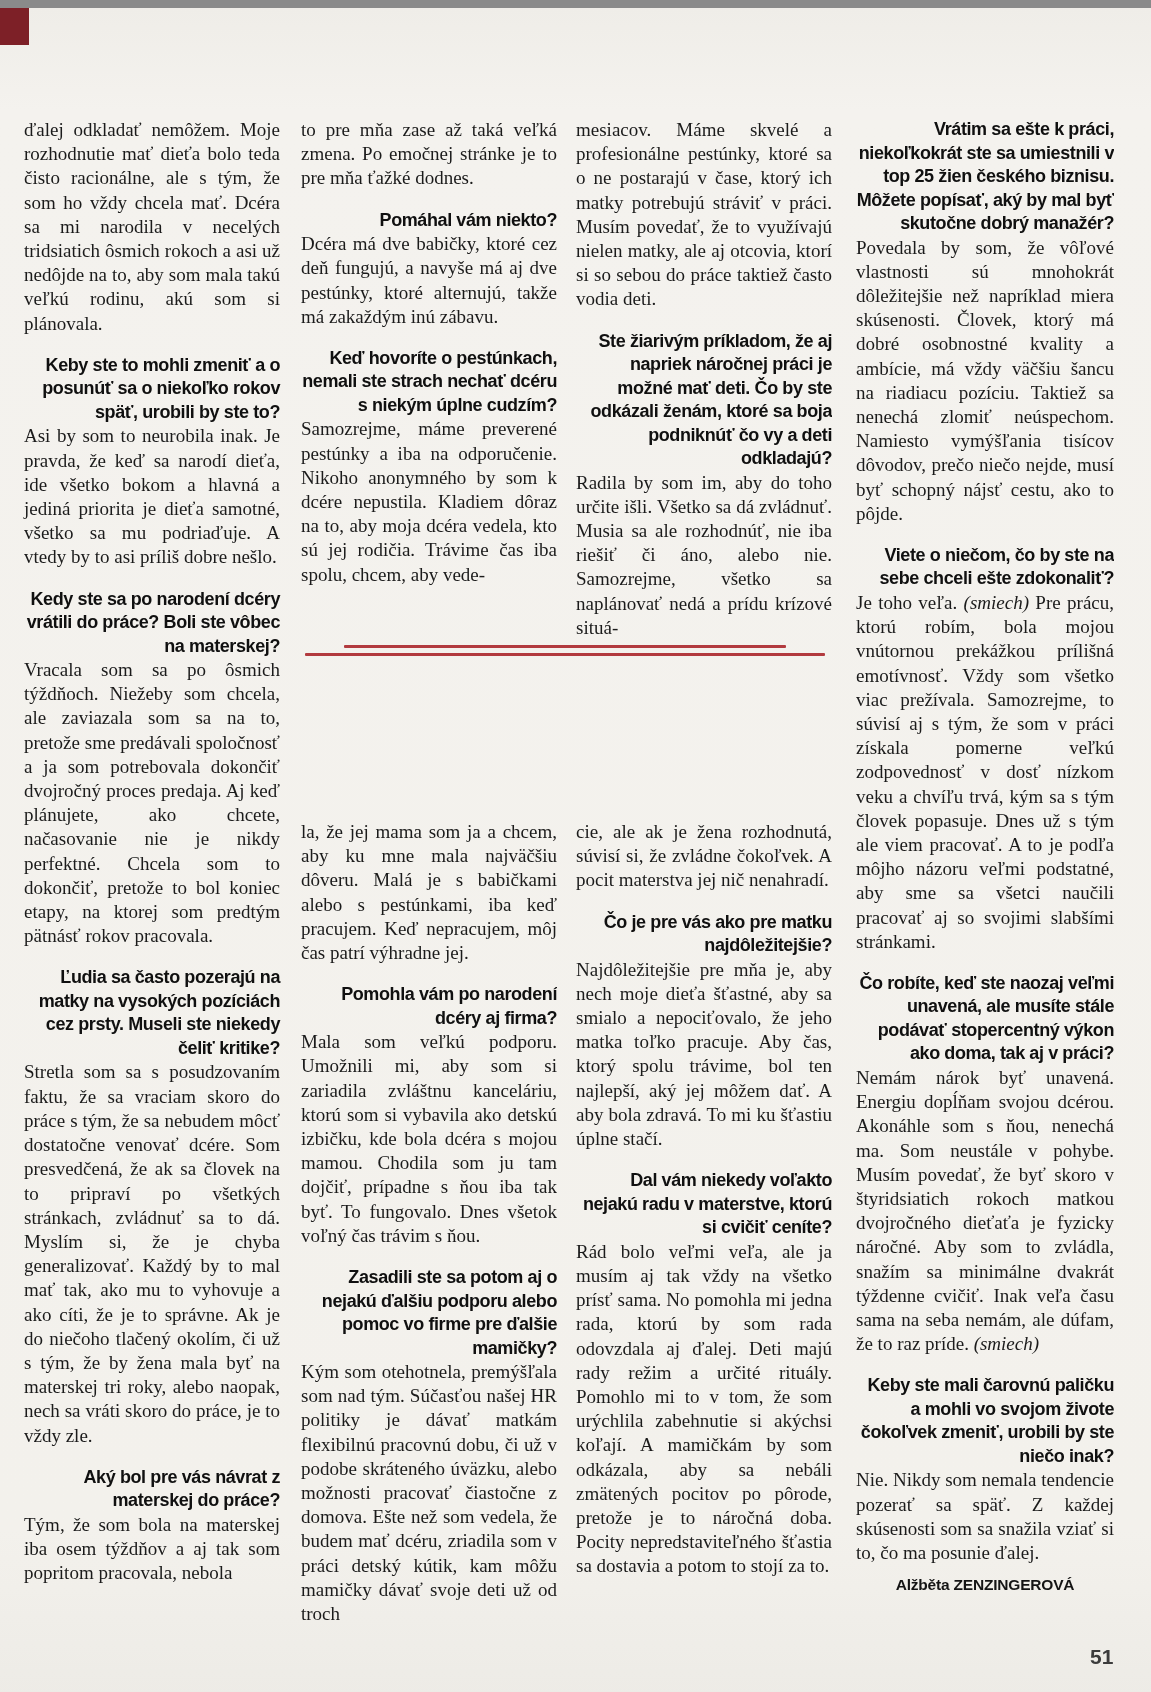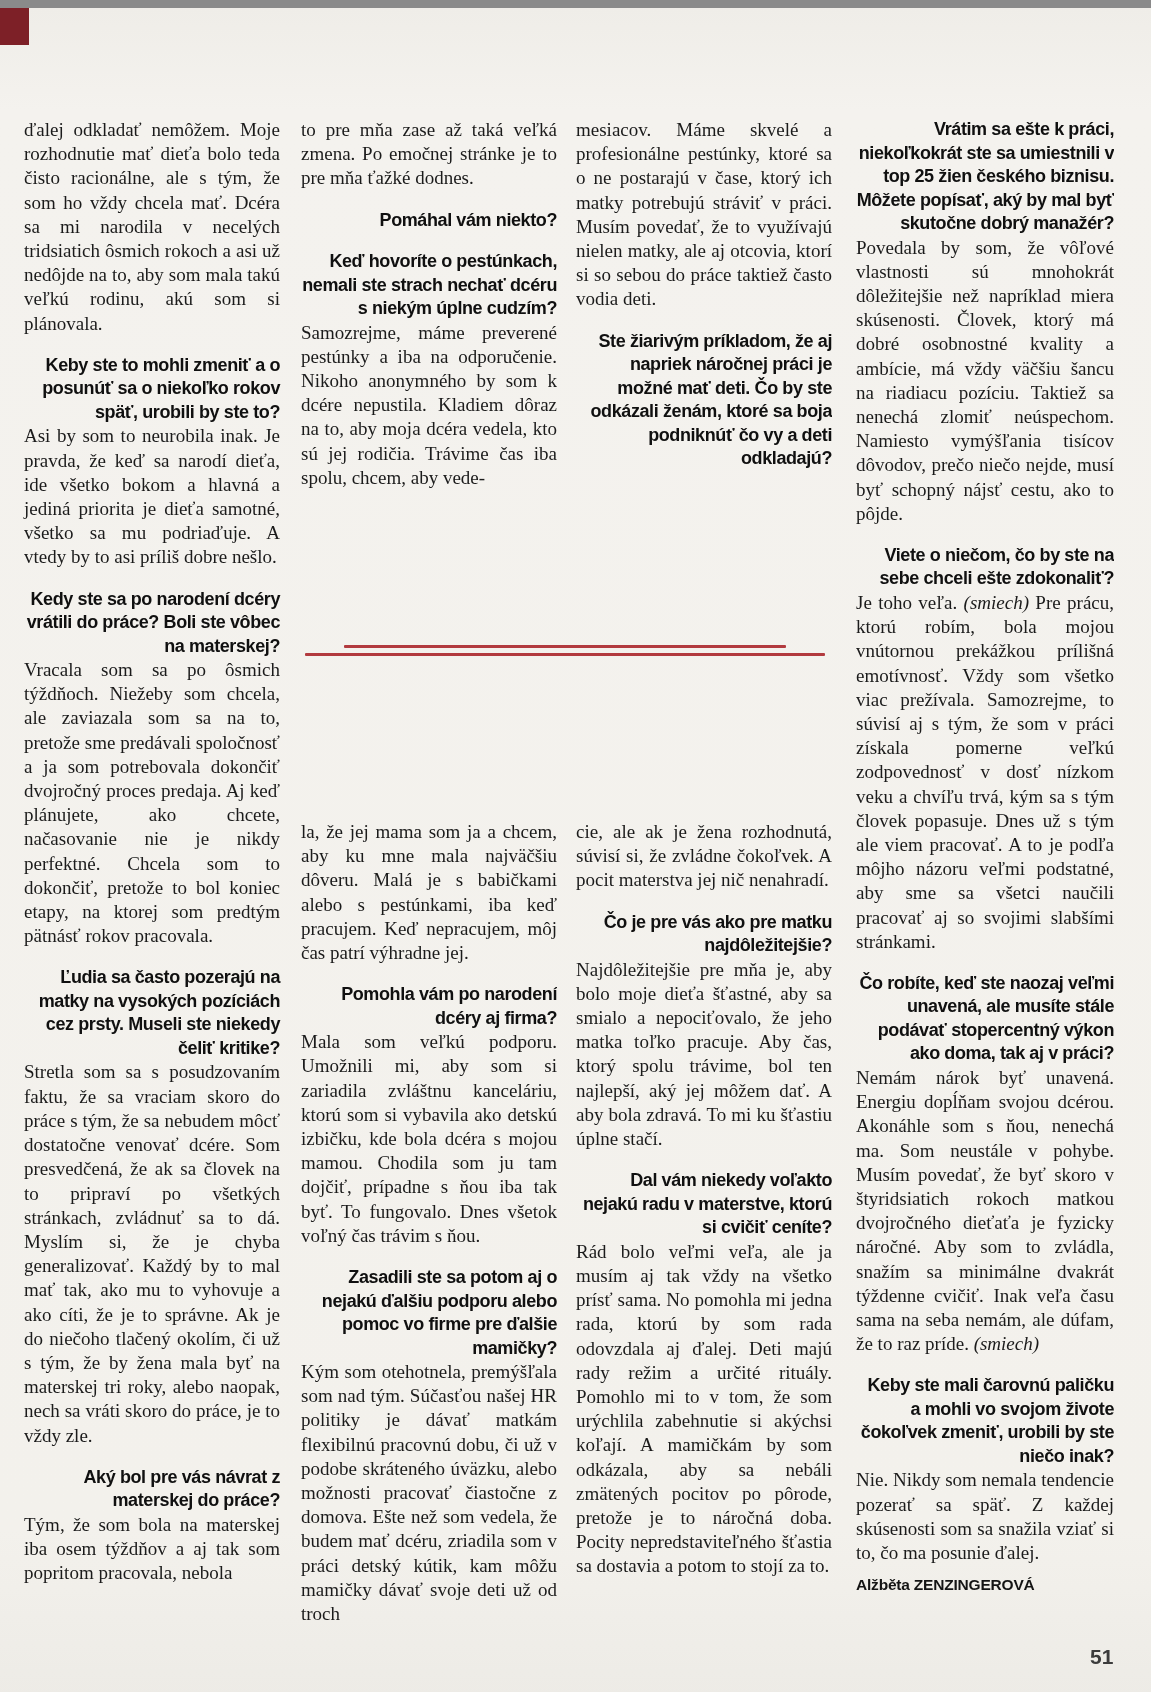--- a/index.html
+++ b/index.html
@@ -35,21 +35,21 @@
     text-align:right;
     margin-top:18px;
     color:#101010;
   }
   .col p:first-child{margin-top:0;}
   .col p.byline{
     font-family:"Liberation Sans", sans-serif;
     font-weight:700;
     font-size:15.5px;
     letter-spacing:-0.2px;
-    text-align:left;
+    text-align:center;
     margin-top:8px;
     color:#141414;
   }
   #col1{left:24px;top:110px;}
   #col2-top{left:301px;top:110px;height:520px;overflow:hidden;}
   #col3-top{left:576px;top:110px;height:520px;overflow:hidden;}
   #col2-bottom{left:301px;top:812px;height:880px;overflow:hidden;}
   #col3-bottom{left:576px;top:812px;height:880px;overflow:hidden;}
   #col4{left:856px;top:110px;width:258px;height:1582px;overflow:hidden;}
   .pullquote{
@@ -92,38 +92,40 @@
       <p class="question">Kedy ste sa po narodení dcéry vrátili do práce? Boli ste vôbec na materskej?</p>
       <p class="body">Vracala som sa po ôsmich týždňoch. Niežeby som chcela, ale zaviazala som sa na to, pretože sme predávali spoločnosť a ja som potrebovala dokončiť dvojročný proces predaja. Aj keď plánujete, ako chcete, načasovanie nie je nikdy perfektné. Chcela som to dokončiť, pretože to bol koniec etapy, na ktorej som predtým pätnásť rokov pracovala.</p>
       <p class="question">Ľudia sa často pozerajú na matky na vysokých pozíciách cez prsty. Museli ste niekedy čeliť kritike?</p>
       <p class="body">Stretla som sa s posudzovaním faktu, že sa vraciam skoro do práce s tým, že sa nebudem môcť dostatočne venovať dcére. Som presvedčená, že ak sa človek na to pripraví po všetkých stránkach, zvládnuť sa to dá. Myslím si, že je chyba generalizovať. Každý by to mal mať tak, ako mu to vyhovuje a ako cíti, že je to správne. Ak je do niečoho tlačený okolím, či už s tým, že by žena mala byť na materskej tri roky, alebo naopak, nech sa vráti skoro do práce, je to vždy zle.</p>
       <p class="question">Aký bol pre vás návrat z materskej do práce?</p>
       <p class="body">Tým, že som bola na materskej iba osem týždňov a aj tak som popritom pracovala, nebola</p>
     </section>
   <section class="col" id="col2-top">
       <p class="body">to pre mňa zase až taká veľká zmena. Po emočnej stránke je to pre mňa ťažké dodnes.</p>
       <p class="question">Pomáhal vám niekto?</p>
+      <p class="body">Dcéra má dve babičky, ktoré cez deň fungujú, a navyše má aj dve pestúnky, ktoré alternujú, takže má zakaždým inú zábavu.</p>
       <p class="question">Keď hovoríte o pestúnkach, nemali ste strach nechať dcéru s niekým úplne cudzím?</p>
       <p class="body">Samozrejme, máme preverené pestúnky a iba na odporučenie. Nikoho anonymného by som k dcére nepustila. Kladiem dôraz na to, aby moja dcéra vedela, kto sú jej rodičia. Trávime čas iba spolu, chcem, aby vede-</p>
     </section>
   <section class="col" id="col3-top">
       <p class="body">mesiacov. Máme skvelé a profesionálne pestúnky, ktoré sa o ne postarajú v čase, ktorý ich matky potrebujú stráviť v práci. Musím povedať, že to využívajú nielen matky, ale aj otcovia, ktorí si so sebou do práce taktiež často vodia deti.</p>
       <p class="question">Ste žiarivým príkladom, že aj napriek náročnej práci je možné mať deti. Čo by ste odkázali ženám, ktoré sa boja podniknúť čo vy a deti odkladajú?</p>
+      <p class="body">Radila by som im, aby do toho určite išli. Všetko sa dá zvládnuť. Musia sa ale rozhodnúť, nie iba riešiť či áno, alebo nie. Samozrejme, všetko sa naplánovať nedá a prídu krízové situá-</p>
     </section>
   <section class="col" id="col2-bottom">
       <p class="body">la, že jej mama som ja a chcem, aby ku mne mala najväčšiu dôveru. Malá je s babičkami alebo s pestúnkami, iba keď pracujem. Keď nepracujem, môj čas patrí výhradne jej.</p>
       <p class="question">Pomohla vám po narodení dcéry aj firma?</p>
       <p class="body">Mala som veľkú podporu. Umožnili mi, aby som si zariadila zvláštnu kanceláriu, ktorú som si vybavila ako detskú izbičku, kde bola dcéra s mojou mamou. Chodila som ju tam dojčiť, prípadne s ňou iba tak byť. To fungovalo. Dnes všetok voľný čas trávim s ňou.</p>
       <p class="question">Zasadili ste sa potom aj o nejakú ďalšiu podporu alebo pomoc vo firme pre ďalšie mamičky?</p>
       <p class="body">Kým som otehotnela, premýšľala som nad tým. Súčasťou našej HR politiky je dávať matkám flexibilnú pracovnú dobu, či už v podobe skráteného úväzku, alebo možnosti pracovať čiastočne z domova. Ešte než som vedela, že budem mať dcéru, zriadila som v práci detský kútik, kam môžu mamičky dávať svoje deti už od troch</p>
     </section>
   <section class="col" id="col3-bottom">
       <p class="body">cie, ale ak je žena rozhodnutá, súvisí si, že zvládne čokoľvek. A pocit materstva jej nič nenahradí.</p>
       <p class="question">Čo je pre vás ako pre matku najdôležitejšie?</p>
-      <p class="body">Najdôležitejšie pre mňa je, aby bolo moje dieťa šťastné, aby sa smialo a nepociťovalo, že jeho matka toľko pracuje. Aby čas, ktorý spolu trávime, bol ten najlepší, aký jej môžem dať. A aby bola zdravá. To mi ku šťastiu úplne stačí.</p>
+      <p class="body">Najdôležitejšie pre mňa je, aby nech moje dieťa šťastné, aby sa smialo a nepociťovalo, že jeho matka toľko pracuje. Aby čas, ktorý spolu trávime, bol ten najlepší, aký jej môžem dať. A aby bola zdravá. To mi ku šťastiu úplne stačí.</p>
       <p class="question">Dal vám niekedy voľakto nejakú radu v materstve, ktorú si cvičiť ceníte?</p>
       <p class="body">Rád bolo veľmi veľa, ale ja musím aj tak vždy na všetko prísť sama. No pomohla mi jedna rada, ktorú by som rada odovzdala aj ďalej. Deti majú rady režim a určité rituály. Pomohlo mi to v tom, že som urýchlila zabehnutie si akýchsi koľají. A mamičkám by som odkázala, aby sa nebáli zmätených pocitov po pôrode, pretože je to náročná doba. Pocity nepredstaviteľného šťastia sa dostavia a potom to stojí za to.</p>
     </section>
   <section class="col" id="col4">
       <p class="question">Vrátim sa ešte k práci, niekoľkokrát ste sa umiestnili v top 25 žien českého biznisu. Môžete popísať, aký by mal byť skutočne dobrý manažér?</p>
       <p class="body">Povedala by som, že vôľové vlastnosti sú mnohokrát dôležitejšie než napríklad miera skúsenosti. Človek, ktorý má dobré osobnostné kvality a ambície, má vždy väčšiu šancu na riadiacu pozíciu. Taktiež sa nenechá zlomiť neúspechom. Namiesto vymýšľania tisícov dôvodov, prečo niečo nejde, musí byť schopný nájsť cestu, ako to pôjde.</p>
       <p class="question">Viete o niečom, čo by ste na sebe chceli ešte zdokonaliť?</p>
       <p class="body">Je toho veľa. <i>(smiech)</i> Pre prácu, ktorú robím, bola mojou vnútornou prekážkou prílišná emotívnosť. Vždy som všetko viac prežívala. Samozrejme, to súvisí aj s tým, že som v práci získala pomerne veľkú zodpovednosť v dosť nízkom veku a chvíľu trvá, kým sa s tým človek popasuje. Dnes už s tým ale viem pracovať. A to je podľa môjho názoru veľmi podstatné, aby sme sa všetci naučili pracovať aj so svojimi slabšími stránkami.</p>
       <p class="question">Čo robíte, keď ste naozaj veľmi unavená, ale musíte stále podávať stopercentný výkon ako doma, tak aj v práci?</p>
       <p class="body">Nemám nárok byť unavená. Energiu dopĺňam svojou dcérou. Akonáhle som s ňou, nenechá ma. Som neustále v pohybe. Musím povedať, že byť skoro v štyridsiatich rokoch matkou dvojročného dieťaťa je fyzicky náročné. Aby som to zvládla, snažím sa minimálne dvakrát týždenne cvičiť. Inak veľa času sama na seba nemám, ale dúfam, že to raz príde. <i>(smiech)</i></p>

